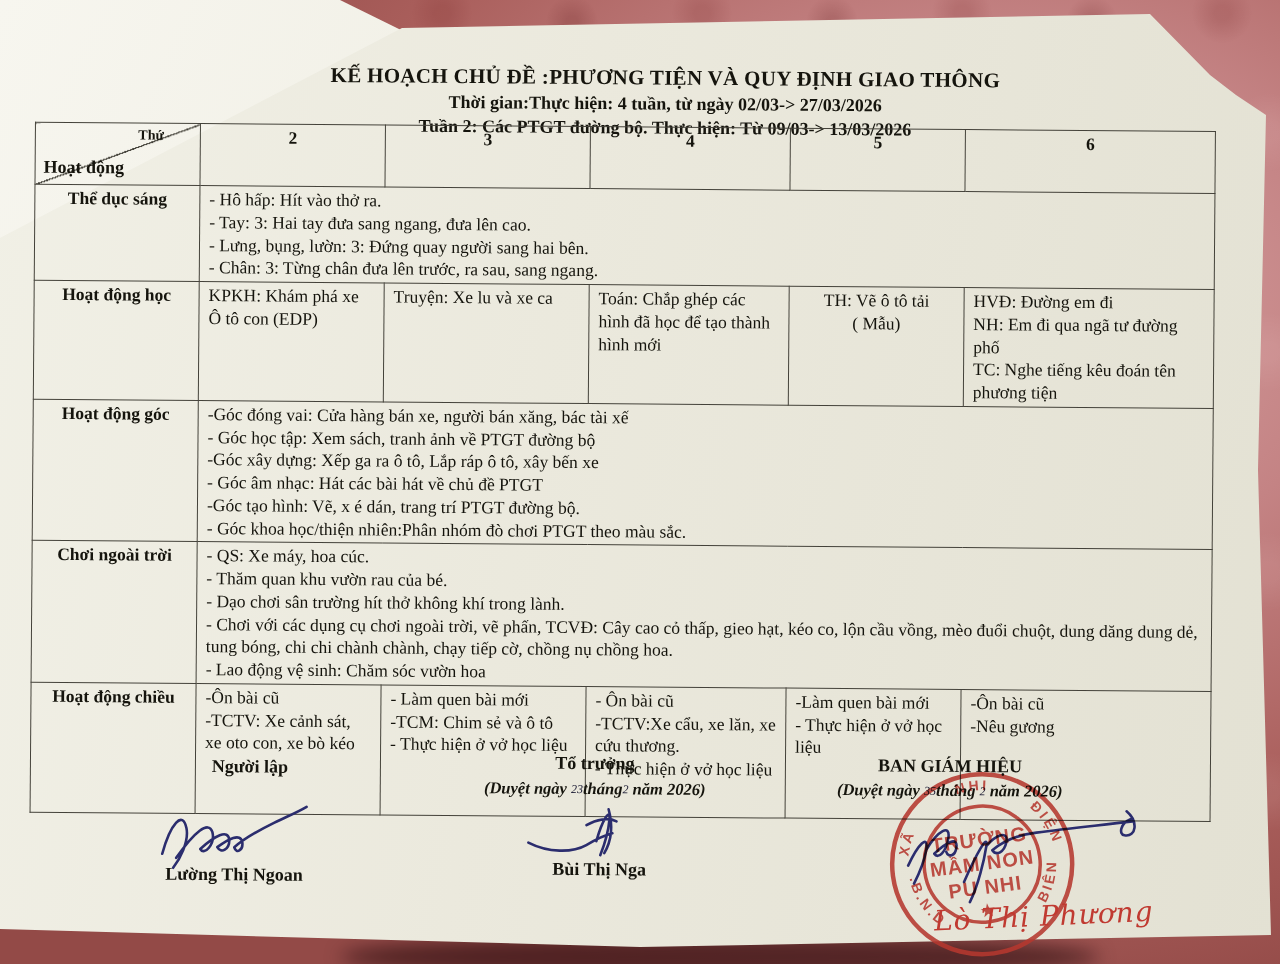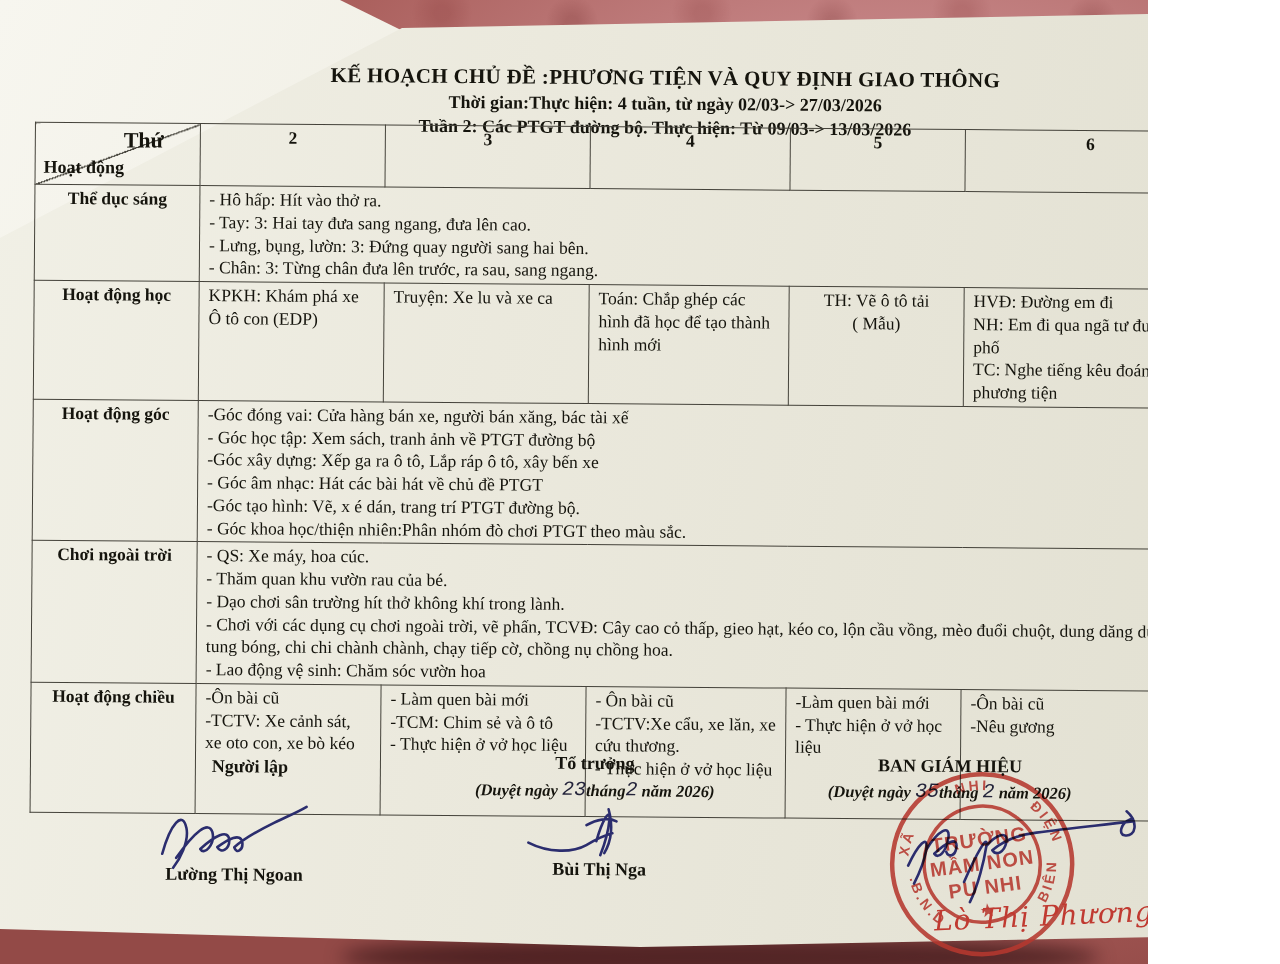--- a/index.html
+++ b/index.html
@@ -1,17 +1,17 @@
 <!DOCTYPE html>
 <html><head>
 <meta charset="utf-8">
 <style>
   html,body{margin:0;padding:0;}
   .scene{
-    position:relative;width:1148px;height:964px;overflow:hidden;
+    position:relative;width:1280px;height:964px;overflow:hidden;
     background:radial-gradient(ellipse 950px 720px at 78% 32%, #d8a3a3 0%, #c48384 38%, #aa5f5c 72%, #934a47 100%);
     font-family:"Liberation Serif",serif;
   }
   .fabric-tex{
     position:absolute;inset:0;opacity:.35;pointer-events:none;
     background-image:
       radial-gradient(circle at 20% 10%, rgba(90,20,20,.5) 0 6px, transparent 26px),
       radial-gradient(circle at 70% 6%, rgba(120,40,40,.5) 0 8px, transparent 30px),
       radial-gradient(circle at 45% 98%, rgba(60,10,12,.6) 0 7px, transparent 26px),
       radial-gradient(circle at 88% 60%, rgba(255,230,230,.25) 0 10px, transparent 40px);
@@ -43,28 +43,28 @@
   
   table.plan{position:absolute;left:35px;top:123px;width:1180px;border-collapse:collapse;table-layout:fixed;}
   table.plan td{border:1.6px solid #44423a;font-size:17.5px;line-height:1.3;padding:2px 9px;vertical-align:top;}
   td.lbl{font-weight:bold;text-align:center;vertical-align:middle;font-size:18px;}
   td.daynum{font-weight:bold;text-align:center;vertical-align:middle;font-size:19px;}
   .ml{white-space:pre-line;}
   td.vmid{vertical-align:middle;}
   td.cmid{vertical-align:middle;text-align:center;}
   td.corner{position:relative;padding:0;
     background-image:linear-gradient(to bottom right,transparent 49.5%,#44423a 49.5%,#44423a 50.7%,transparent 50.7%);}
-  .corner-top{position:absolute;top:3px;right:36px;font-weight:bold;font-size:22px;}
+  .corner-top{position:absolute;top:3px;right:36px;font-weight:bold;font-size:14px;}
   .corner-bot{position:absolute;bottom:5px;left:8px;font-weight:bold;font-size:18px;}
 
   
   .role{position:absolute;font-weight:bold;font-size:18px;text-align:center;}
   .name{position:absolute;font-weight:bold;font-size:18px;text-align:center;}
   .approve{position:absolute;font-style:italic;font-weight:bold;font-size:16.5px;text-align:center;white-space:nowrap;}
-  .hand{font-family:Liberation Mono, monospace;font-style:italic;font-weight:normal;font-size:20px;color:#23233a;position:relative;top:-1px;}
+  .hand{font-family:Liberation Serif, serif;font-style:italic;font-weight:normal;font-size:12px;color:#23233a;position:relative;top:-1px;}
   .sig{position:absolute;}
   .sig path{fill:none;stroke:#2b2d6e;stroke-width:2.6;stroke-linecap:round;stroke-linejoin:round;}
   .stamp{position:absolute;left:890px;top:760px;mix-blend-mode:multiply;opacity:.88;}
   .stamp text{font-family:"Liberation Sans",sans-serif;font-weight:bold;fill:#b5372e;}
   .stamp .ring-t{font-size:14px;letter-spacing:3px;}
   .stamp .ctr{font-size:20px;letter-spacing:1px;text-anchor:middle;}
   .script-name{position:absolute;left:930px;top:893px;width:240px;text-align:center;
     font-family:"DejaVu Serif",serif;font-style:italic;font-size:28px;color:#c03a31;
     transform:rotate(-3deg);letter-spacing:1px;white-space:nowrap;}
 </style>

